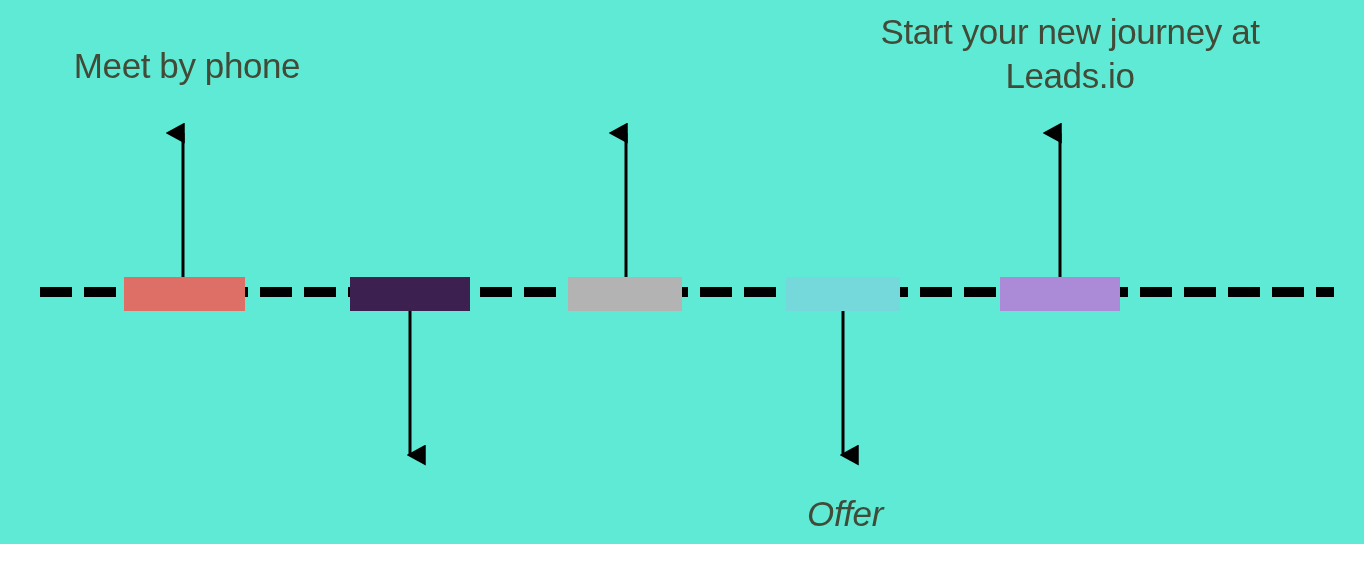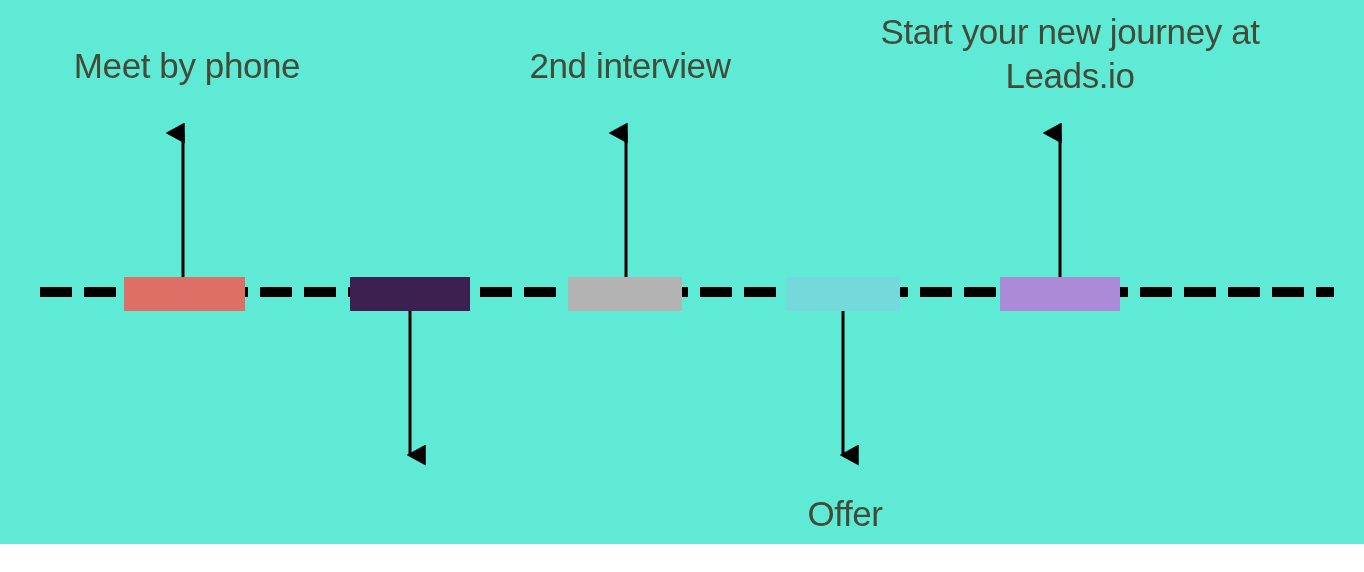--- a/index.html
+++ b/index.html
@@ -31,21 +31,21 @@
     letter-spacing: -0.4px;
     line-height: 44px;
     text-align: center;
     white-space: pre-line;
     user-select: none;
   }
   .lbl-meet       { left: 22px;  top: 44px;  width: 330px; }
   .lbl-second     { left: 470px; top: 44px;  width: 320px; }
   .lbl-start      { left: 760px; top: 10px;  width: 620px; }
   .lbl-first      { left: 265px; top: 492px; width: 300px; }
-  .lbl-offer      { left: 720px; top: 492px; width: 250px; }
+  .lbl-offer      { left: 720px; top: 492px; width: 250px; font-style: italic; }
 </style>
 </head>
 <body>
 
 <div id="stage">
 
   <svg id="svg-layer" viewBox="0 0 1364 572" xmlns="http://www.w3.org/2000/svg">
 
     <defs>
       <marker id="arrow-up-head" viewBox="0 0 12 12" refX="6" refY="10" markerWidth="7" markerHeight="7" orient="auto-start-reverse">
@@ -70,21 +70,20 @@
         <rect x="124" y="277" width="121" height="34" fill="#dd6f66"></rect>
         <rect x="350" y="277" width="120" height="34" fill="#3b2050"></rect>
         <rect x="568" y="277" width="114" height="34" fill="#b3b3b3"></rect>
         <rect x="786" y="277" width="114" height="34" fill="#75d9dc"></rect>
         <rect x="1000" y="277" width="120" height="34" fill="#ab8ad8"></rect>
       </g>
   </svg>
 
   <div class="tl-label lbl-meet">Meet by phone</div>
 
-  <div class="tl-label lbl-second">2nd interview</div>
 
   <div class="tl-label lbl-start">Start your new journey at
 Leads.io</div>
 
 
   <div class="tl-label lbl-offer">Offer</div>
 
 </div>
 
 </body></html>

